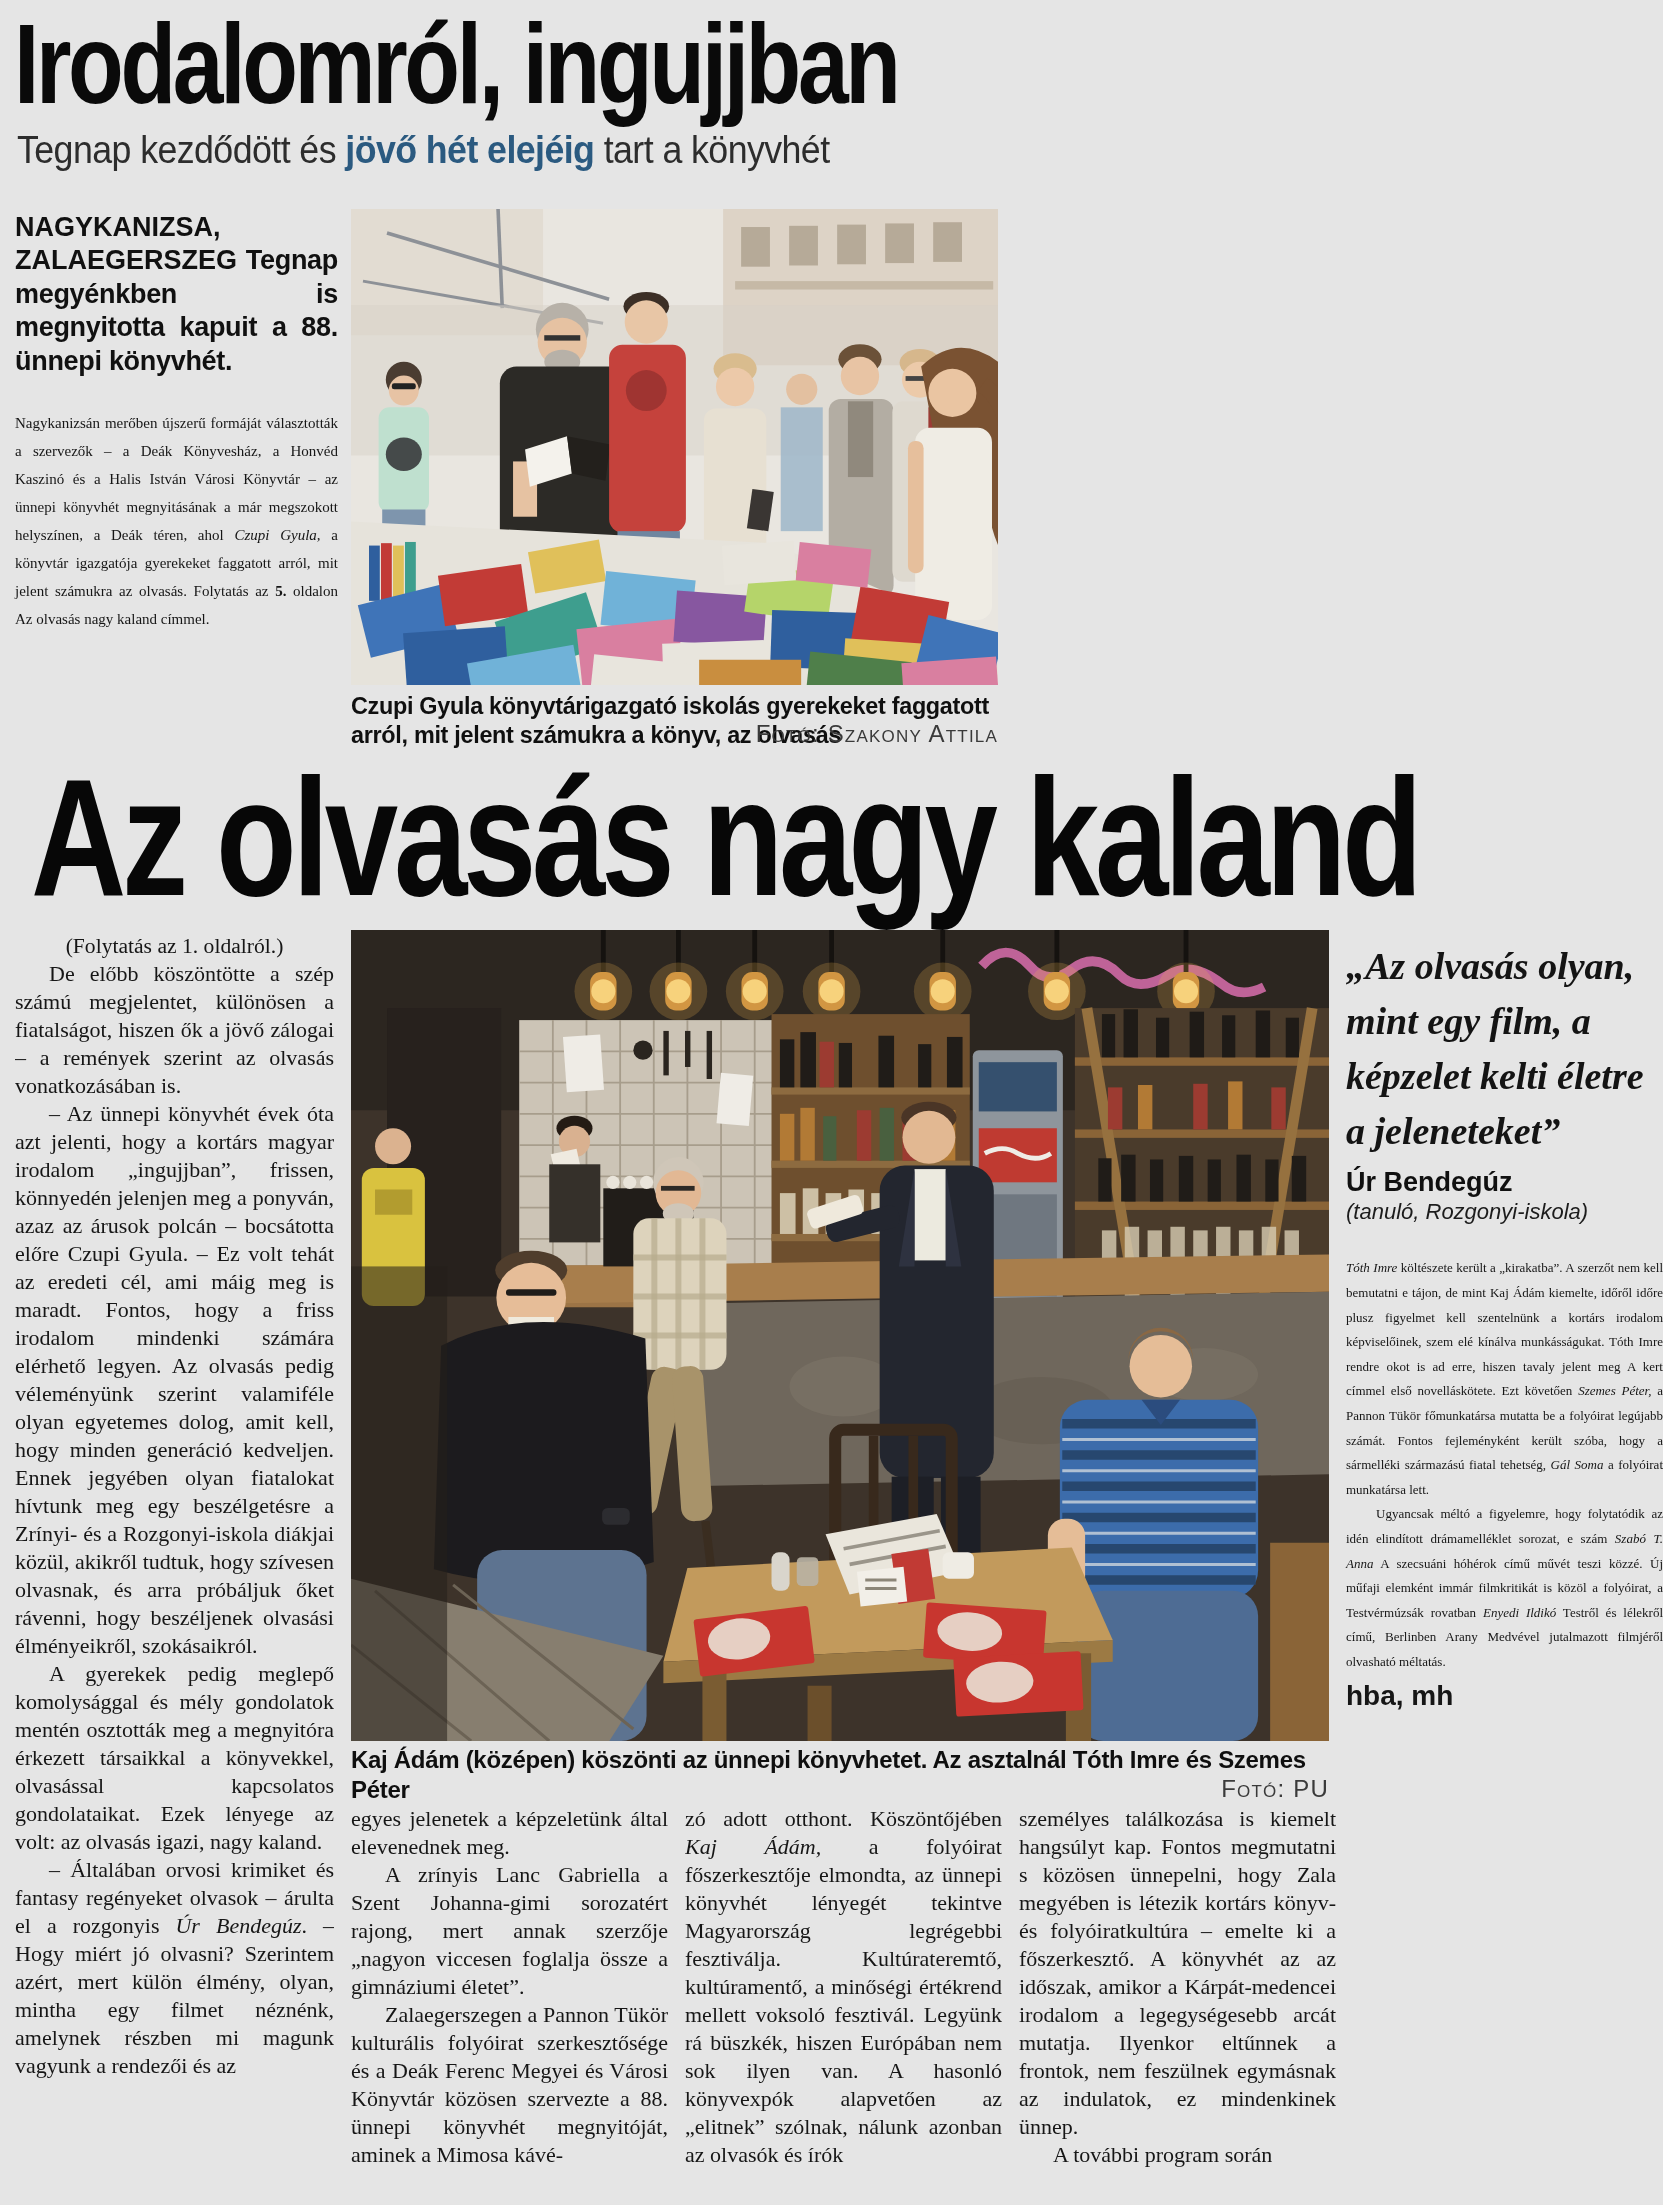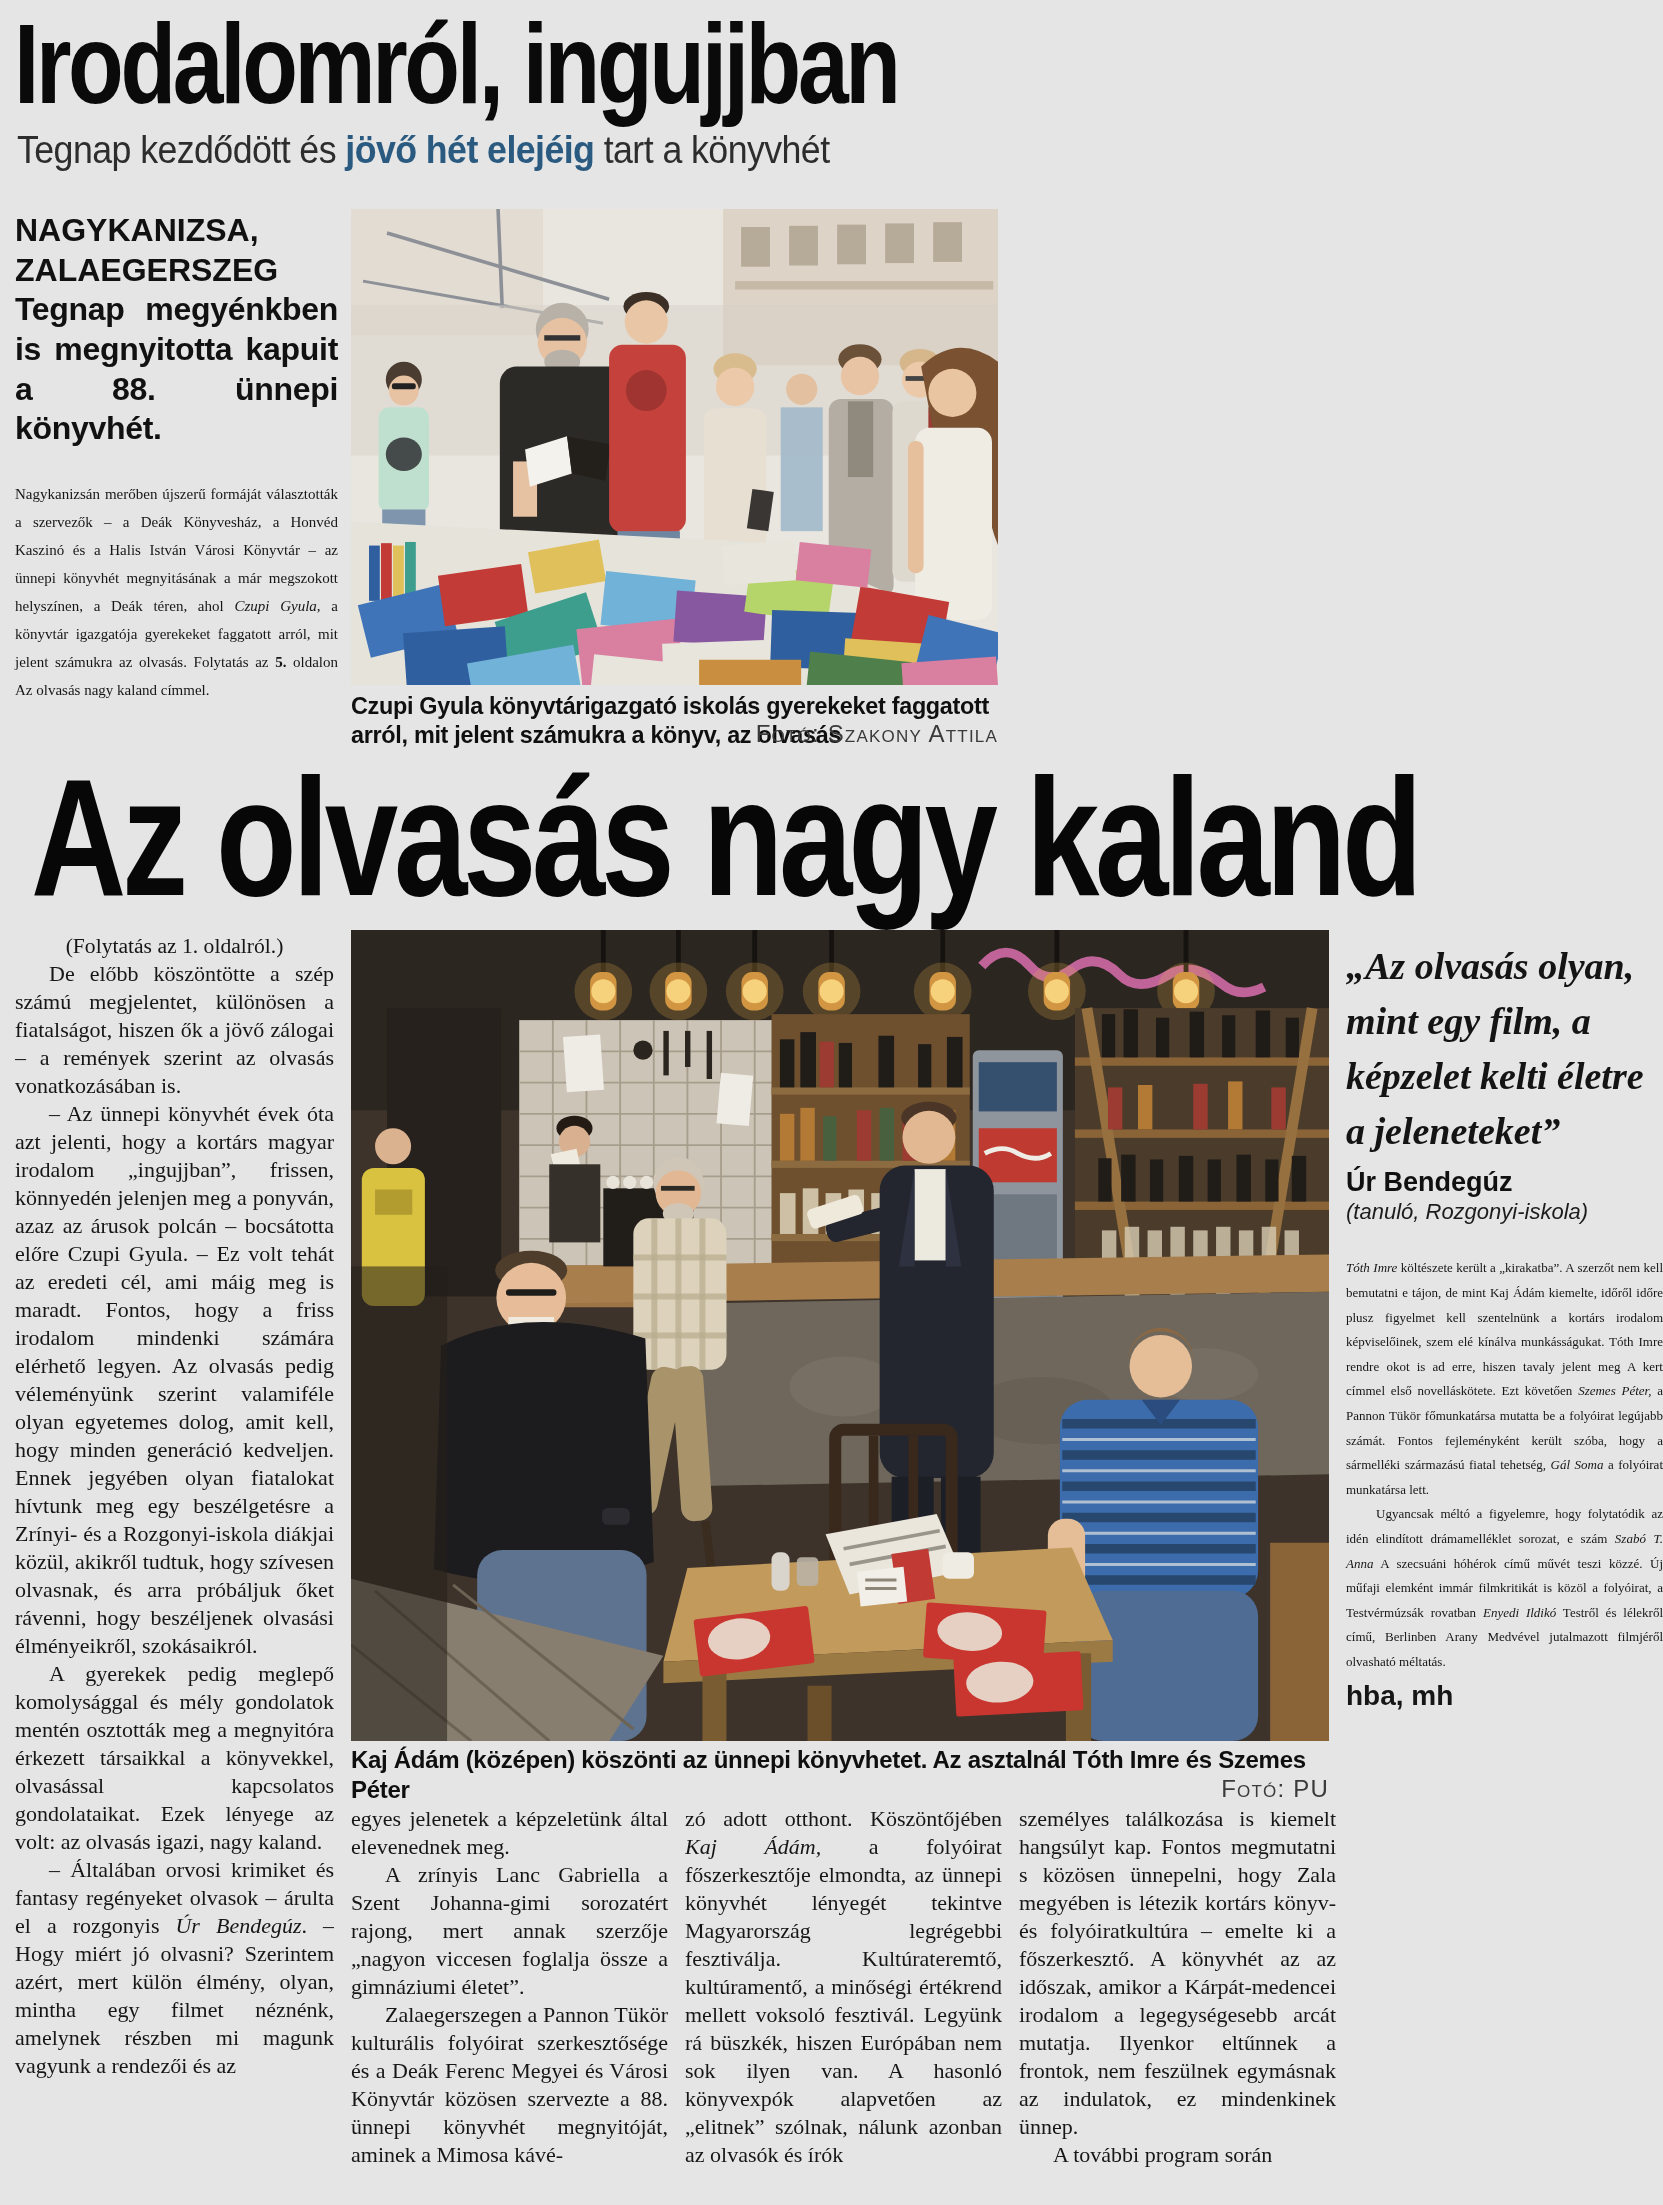--- a/index.html
+++ b/index.html
@@ -29,21 +29,21 @@
   .h2 .t {
     transform:scaleX(0.79);
     font-family:"Liberation Sans", sans-serif; font-weight:700;
     font-size:167px; line-height:1.0; letter-spacing:-5.4px; color:#070707;
   }
 
   
   .a1col { position:absolute; left:15px; top:211px; width:323px; }
   .lead {
     margin:0; font-family:"Liberation Sans", sans-serif; font-weight:700;
-    font-size:32px; line-height:1.24; text-align:justify; color:#111;
+    font-size:27px; line-height:1.24; text-align:justify; color:#111;
     letter-spacing:-0.3px;
   }
   .lead .loc { font-weight:700; letter-spacing:0; }
   .a1body {
     margin:31px 0 0 0; font-size:15px; line-height:28px; text-align:justify;
   }
 
   
   .photo { position:absolute; background:#ddd; }
   .photo svg { display:block; width:100%; height:100%; }

